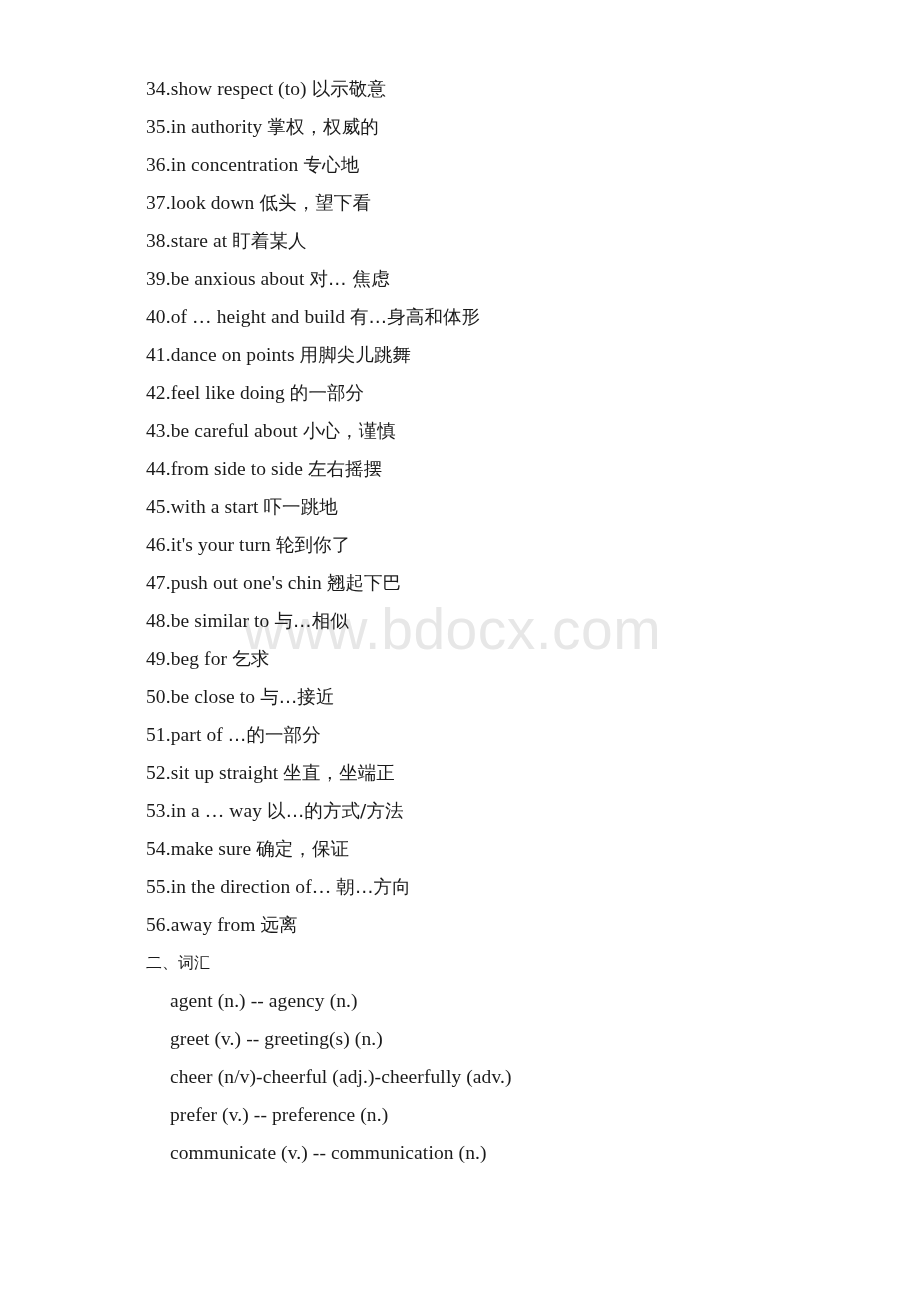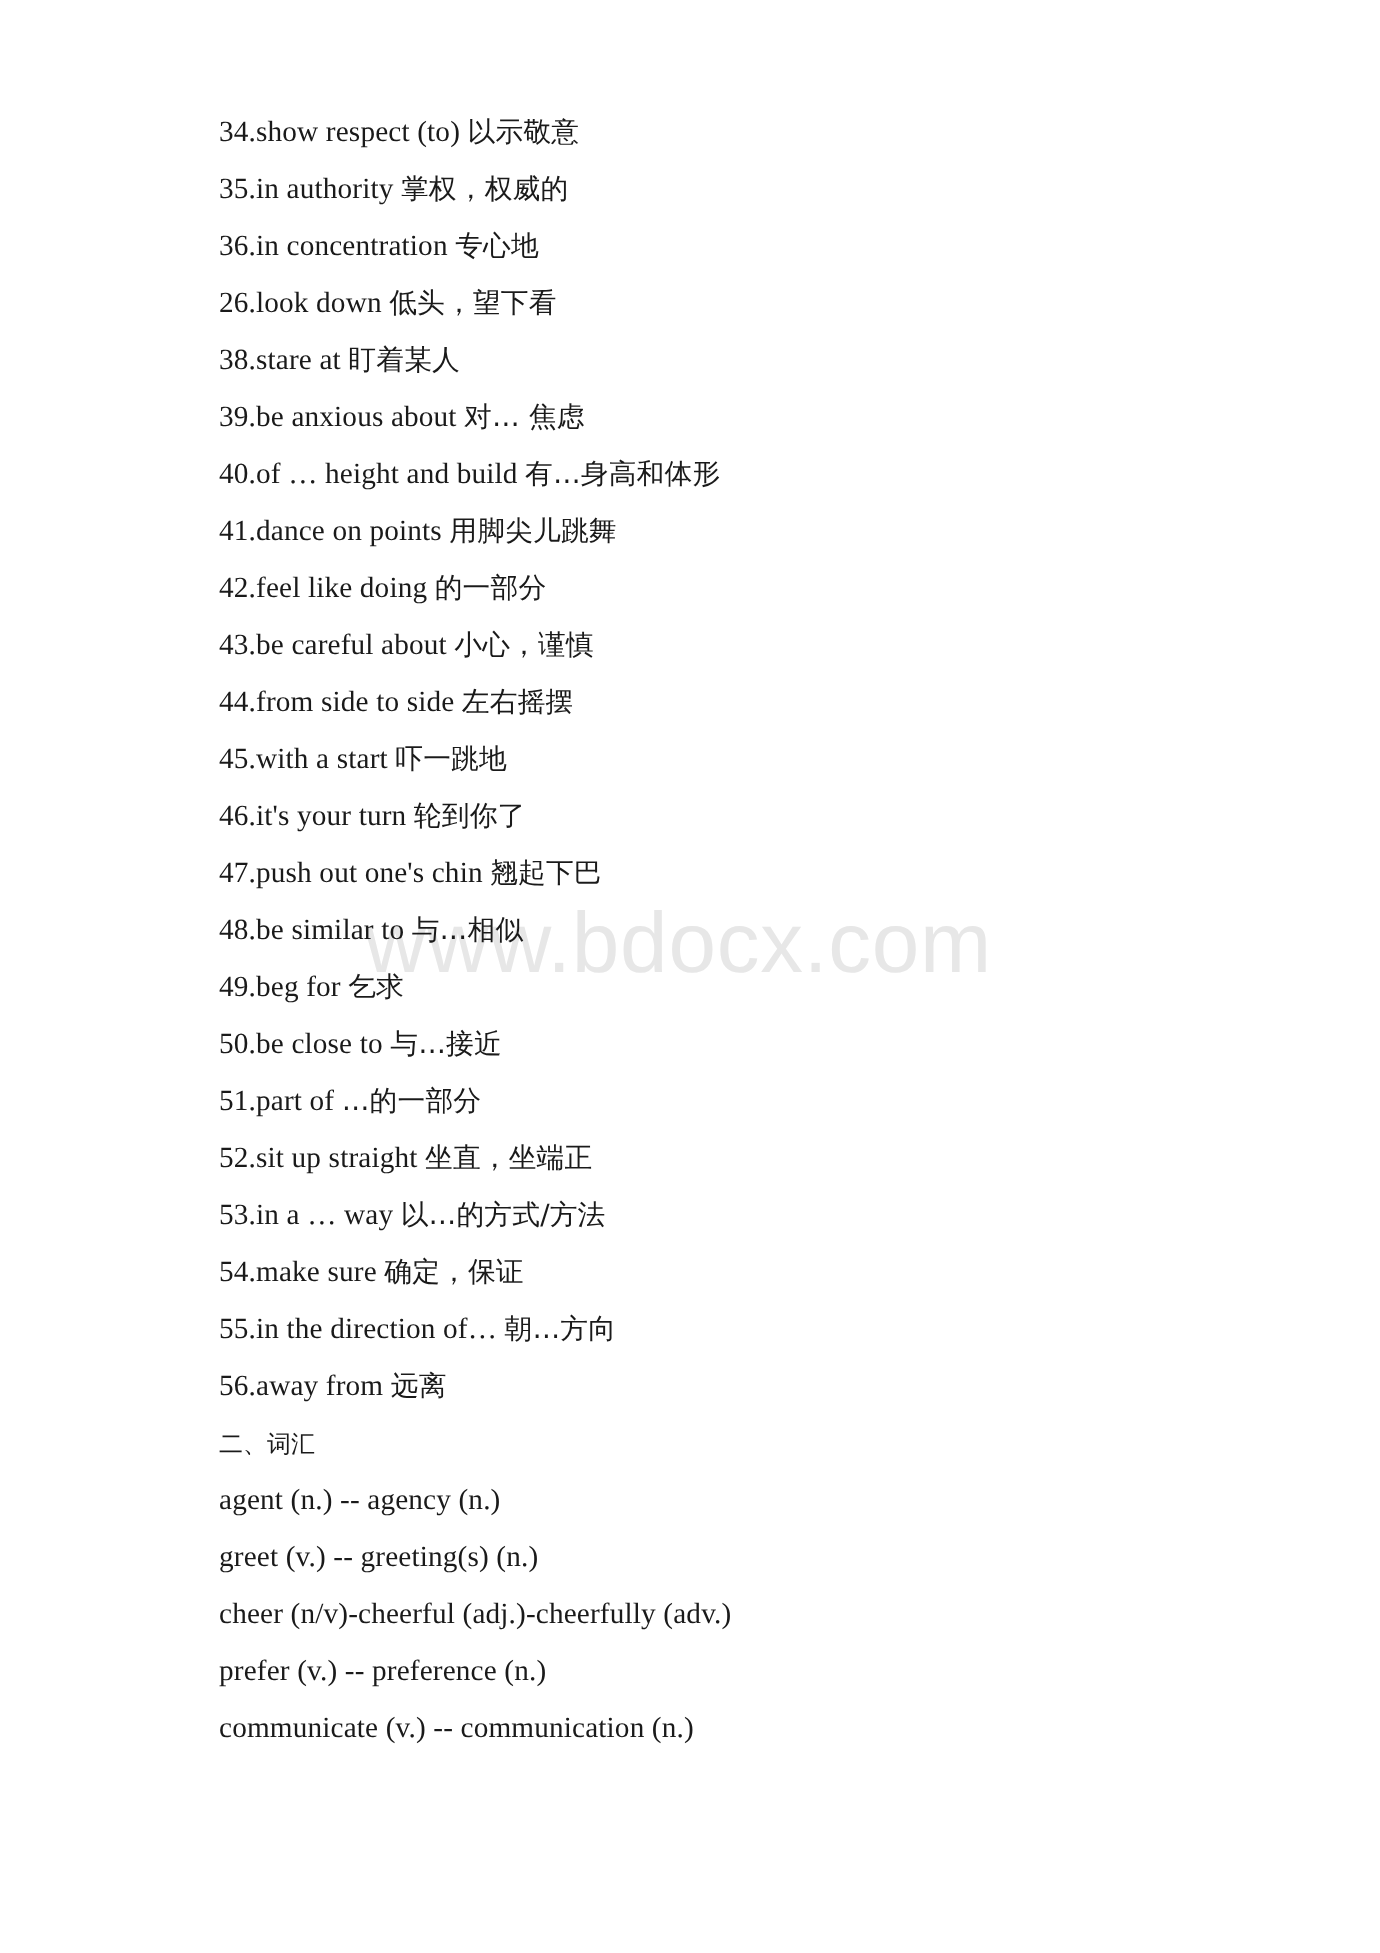--- a/index.html
+++ b/index.html
@@ -71,36 +71,37 @@
     font-size: 16px;
     white-space: nowrap;
   }
 
   .vocab-line {
     height: 38px;
     line-height: 38px;
     font-size: 19.5px;
     white-space: nowrap;
     letter-spacing: 0.1px;
+    margin-left: 24px;
   }
 </style>
 </head>
 <body>
 
 <div class="page">
 
   <div class="watermark">www.bdocx.com</div>
 
   <div class="content">
 
     <div class="phrase-list">
       <div class="line"><span>34.</span><span>show respect (to) </span><span class="zh">以示敬意</span></div>
       <div class="line"><span>35.</span><span>in authority  </span><span class="zh">掌权，权威的</span></div>
       <div class="line"><span>36.</span><span>in concentration </span><span class="zh">专心地</span></div>
-      <div class="line"><span>26.</span><span>look down </span><span class="zh">低头，望下看</span></div>
+      <div class="line"><span>37.</span><span>look down </span><span class="zh">低头，望下看</span></div>
       <div class="line"><span>38.</span><span>stare at </span><span class="zh">盯着某人</span></div>
       <div class="line"><span>39.</span><span>be anxious about </span><span class="zh">对… 焦虑</span></div>
       <div class="line"><span>40.</span><span>of … height and build </span><span class="zh">有…身高和体形</span></div>
       <div class="line"><span>41.</span><span>dance on points  </span><span class="zh">用脚尖儿跳舞</span></div>
       <div class="line"><span>42.</span><span>feel like doing   </span><span class="zh">的一部分</span></div>
       <div class="line"><span>43.</span><span>be careful about  </span><span class="zh">小心，谨慎</span></div>
       <div class="line"><span>44.</span><span>from side to side  </span><span class="zh">左右摇摆</span></div>
       <div class="line"><span>45.</span><span>with a start   </span><span class="zh">吓一跳地</span></div>
       <div class="line"><span>46.</span><span>it's your turn   </span><span class="zh">轮到你了</span></div>
       <div class="line"><span>47.</span><span>push out one's chin </span><span class="zh">翘起下巴</span></div>

